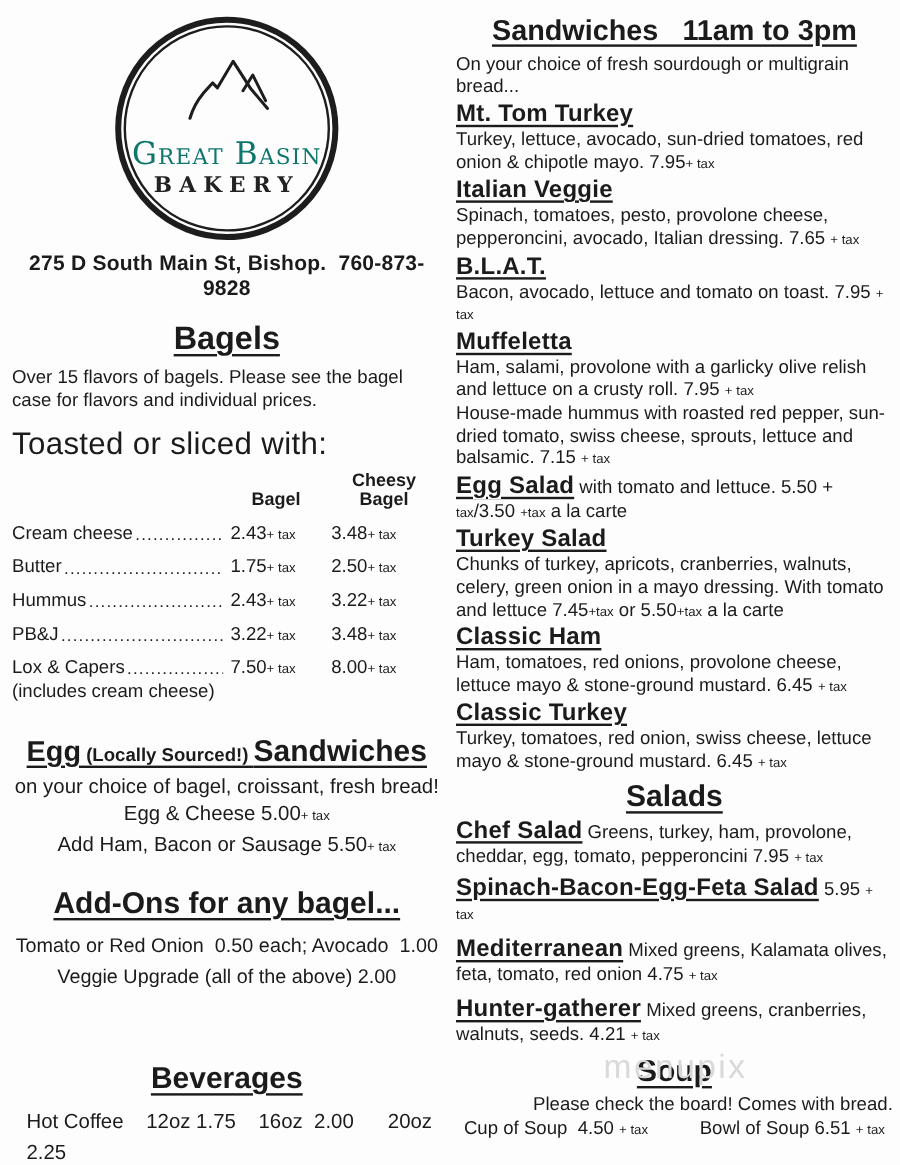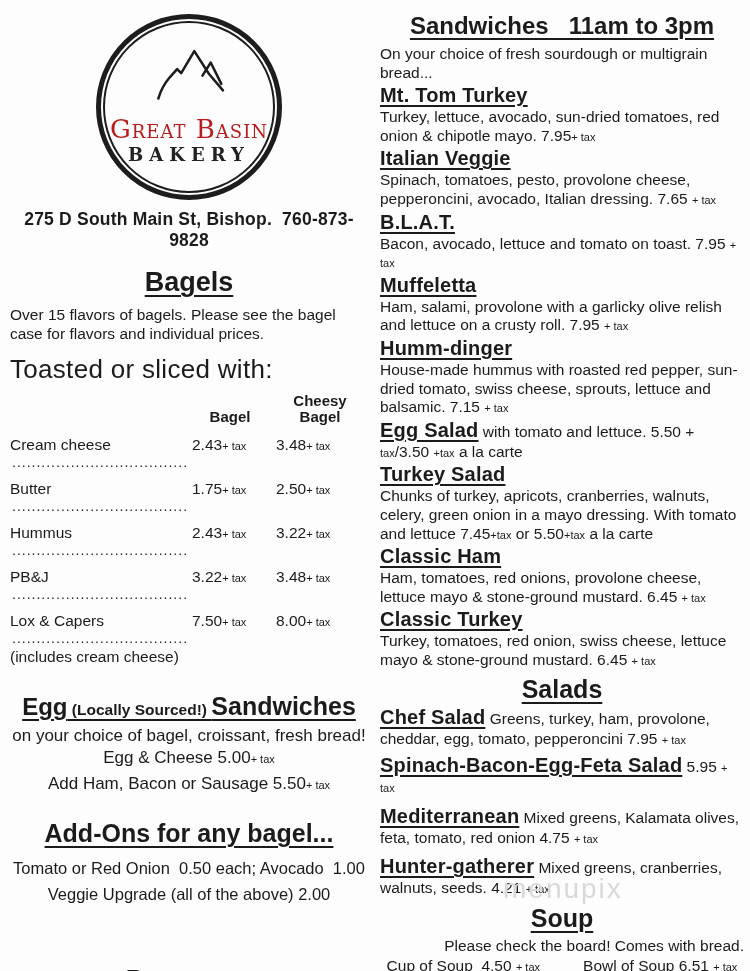--- a/index.html
+++ b/index.html
@@ -13,21 +13,21 @@
   .col-right { position:absolute; left:380px; top:0; width:364px; }
 
   
   .logo-wrap { position:relative; width:186px; height:186px; margin:14px auto 0; }
   .ring-outer { position:absolute; inset:0; border:5px solid #1d1d1d; border-radius:50%; }
   .ring-inner { position:absolute; inset:7px; border:2px solid #1d1d1d; border-radius:50%; }
   .logo-mtn { position:absolute; left:10%; top:13%; width:80%; height:44%; }
   .brand-top {
     position:absolute; left:0; right:0; top:54%; text-align:center;
     font-family:"DejaVu Serif", serif; font-variant:small-caps;
-    font-size:26px; letter-spacing:1px; color:#b91c1c;
+    font-size:26px; letter-spacing:1px; color:#0f766e;
   }
   .brand-bot {
     position:absolute; left:0; right:0; top:70%; text-align:center;
     font-family:"DejaVu Serif", serif; font-weight:700;
     font-size:18px; letter-spacing:6px; color:#222;
   }
   .address {
     margin-top:9px; text-align:center; font-size:17.5px; font-weight:700;
     letter-spacing:0.2px; white-space:pre-wrap;
   }
@@ -41,21 +41,21 @@
 
   
   .bagels-title { font-size:27px; margin-top:16px; }
   .bagels-blurb { margin-top:7px; text-align:left; font-size:15.5px; line-height:1.25; }
   .toasted { margin-top:10px; font-size:26px; font-weight:400; letter-spacing:0.3px; }
   .ptable { margin-top:8px; }
   .trow { display:grid; grid-template-columns:1fr 84px 96px; align-items:baseline; margin-top:10px; }
   .thead { margin-top:2px; }
   .thead .hc { font-weight:700; font-size:15px; text-align:center; line-height:1.1; align-self:end; }
   .tlabel { font-size:15.5px; white-space:nowrap; }
-  .labelcell { display:flex; align-items:flex-start; overflow:hidden;flex-direction:column; }
+  .labelcell { display:flex; align-items:center; overflow:hidden; }
   .dots { flex:1; overflow:hidden; white-space:nowrap; font-size:14px; letter-spacing:1px; margin:0 2px; }
   .dots::after { content:"......................................................."; }
   .tprice { font-size:15.5px; text-align:left; padding-left:4px; }
   .note { font-size:15.5px; margin-top:2px; }
 
   
   .egg-title { margin-top:26px; text-align:center;
     text-decoration:underline; text-decoration-thickness:2px; text-underline-offset:4px; }
   .egg-a { font-size:24px; font-weight:700; }
   .egg-b { font-size:15.5px; font-weight:700; }
@@ -191,21 +191,21 @@
     <div class="item">
       <span class="iname blk">Italian Veggie</span><span class="idesc"><span>Spinach, tomatoes, pesto, provolone cheese, pepperoncini, avocado, Italian dressing.  7.65 </span><span class="sm">+ tax</span></span>
     </div>
     <div class="item">
       <span class="iname blk">B.L.A.T.</span><span class="idesc"><span>Bacon, avocado, lettuce and tomato on toast.  7.95 </span><span class="sm">+ tax</span></span>
     </div>
     <div class="item">
       <span class="iname blk">Muffeletta</span><span class="idesc"><span>Ham, salami, provolone with a garlicky olive relish and lettuce on a crusty roll.  7.95 </span><span class="sm">+ tax</span></span>
     </div>
     <div class="item">
-      <span class="iname blk">Humm-dinger</span><span class="idesc"><span>House-made hummus with roasted red pepper, sun-dried tomato, swiss cheese, sprouts, lettuce and balsamic.  7.15 </span><span class="sm">+ tax</span></span>
+      <span class="idesc"><span>House-made hummus with roasted red pepper, sun-dried tomato, swiss cheese, sprouts, lettuce and balsamic.  7.15 </span><span class="sm">+ tax</span></span>
     </div>
     <div class="item">
       <span class="iname">Egg Salad</span><span class="idesc"><span>  with tomato and lettuce.  5.50 +</span><span class="sm"> tax</span><span>/3.50 </span><span class="sm">+tax</span><span> a la carte</span></span>
     </div>
     <div class="item">
       <span class="iname blk">Turkey Salad</span><span class="idesc"><span>Chunks of turkey, apricots, cranberries, walnuts, celery, green onion in a mayo dressing. With tomato and lettuce 7.45</span><span class="sm">+tax</span><span> or 5.50</span><span class="sm">+tax</span><span> a la carte</span></span>
     </div>
     <div class="item">
       <span class="iname blk">Classic Ham</span><span class="idesc"><span>Ham, tomatoes, red onions, provolone cheese, lettuce mayo &amp; stone-ground mustard.  6.45 </span><span class="sm">+ tax</span></span>
     </div>

